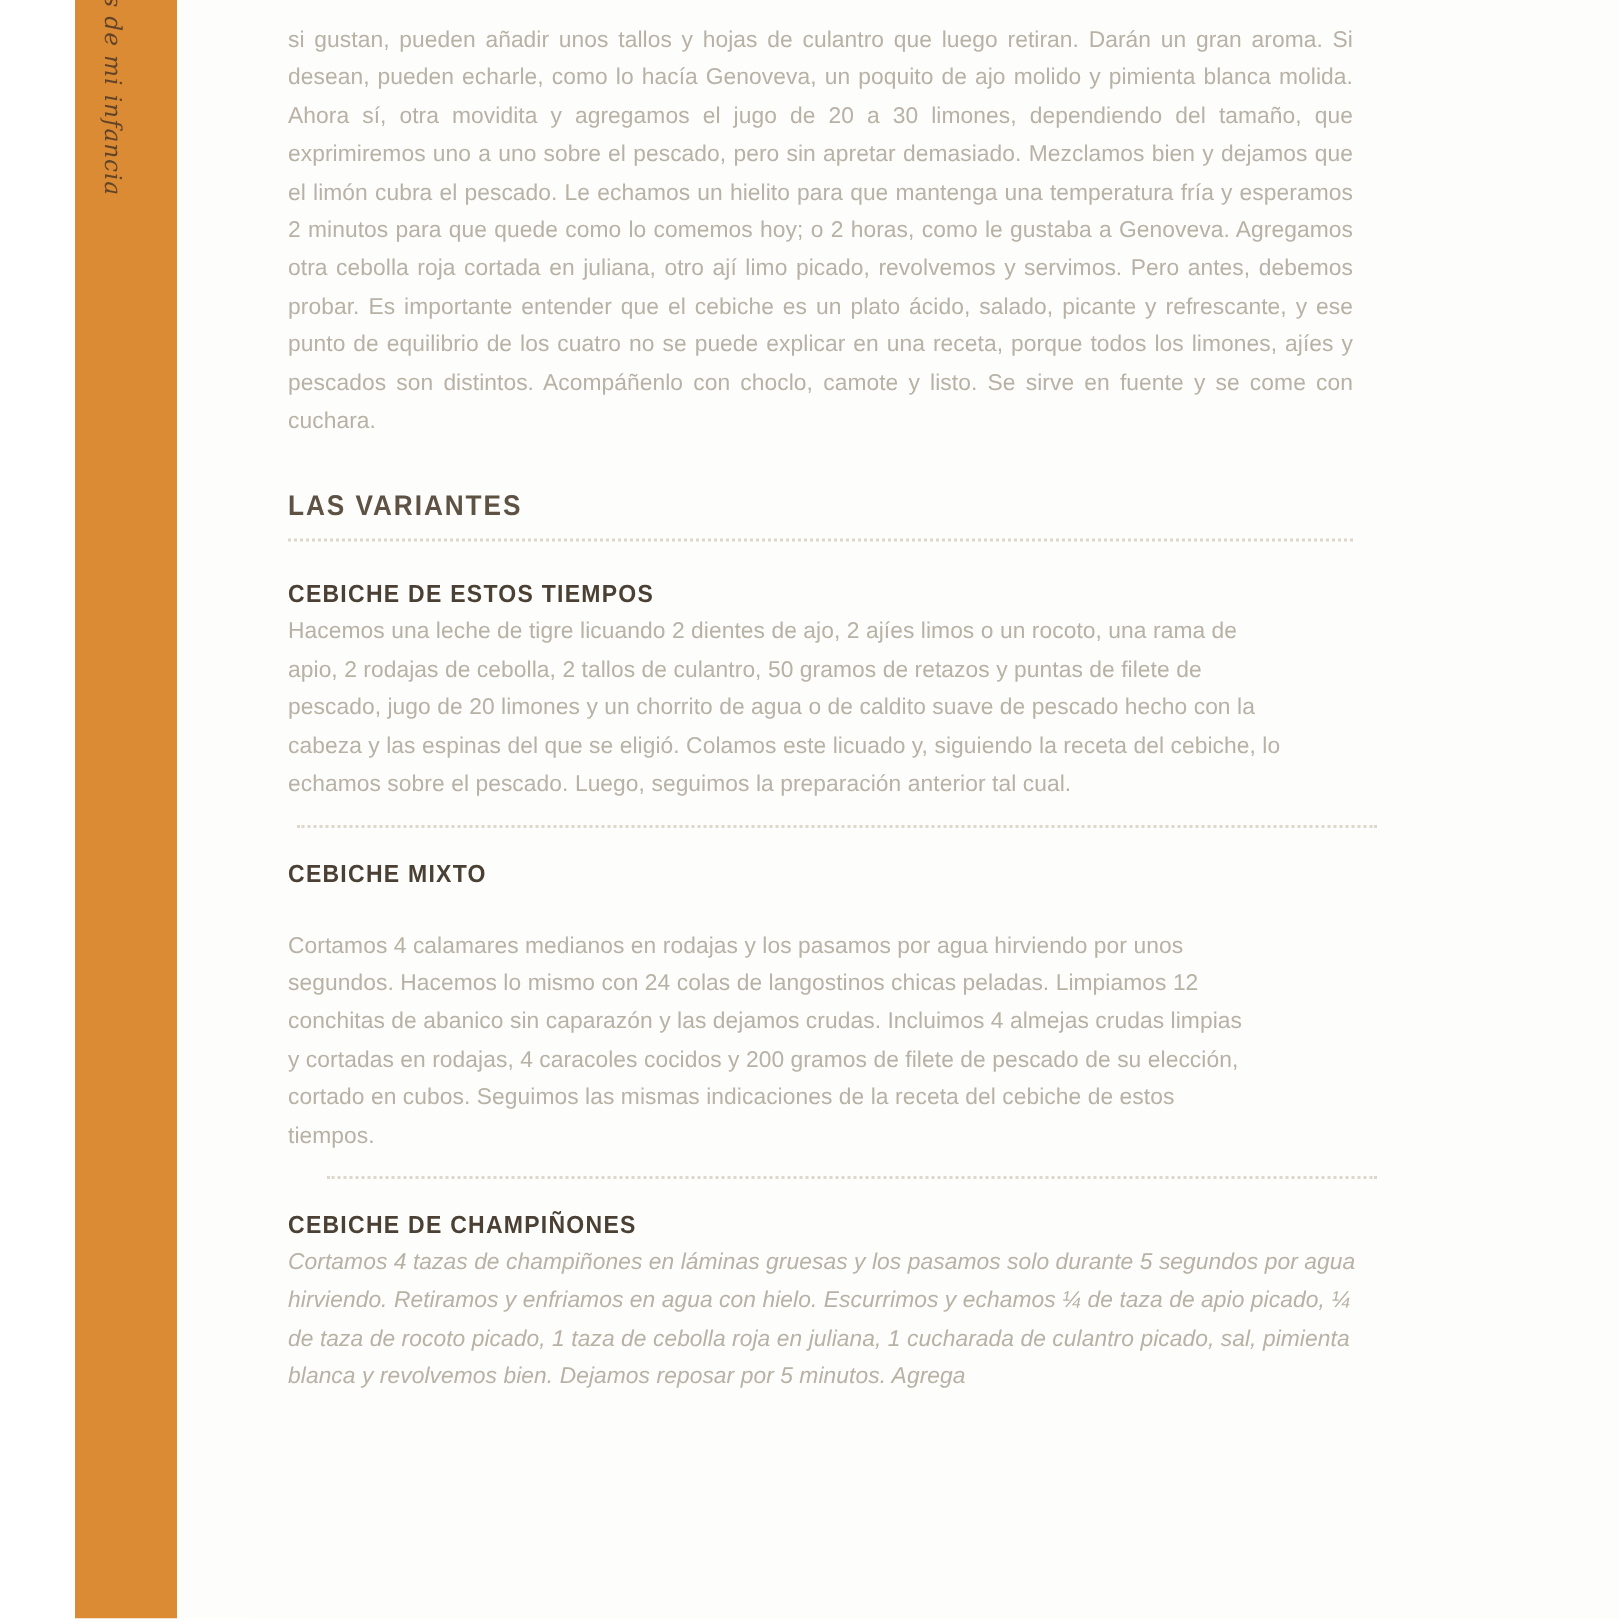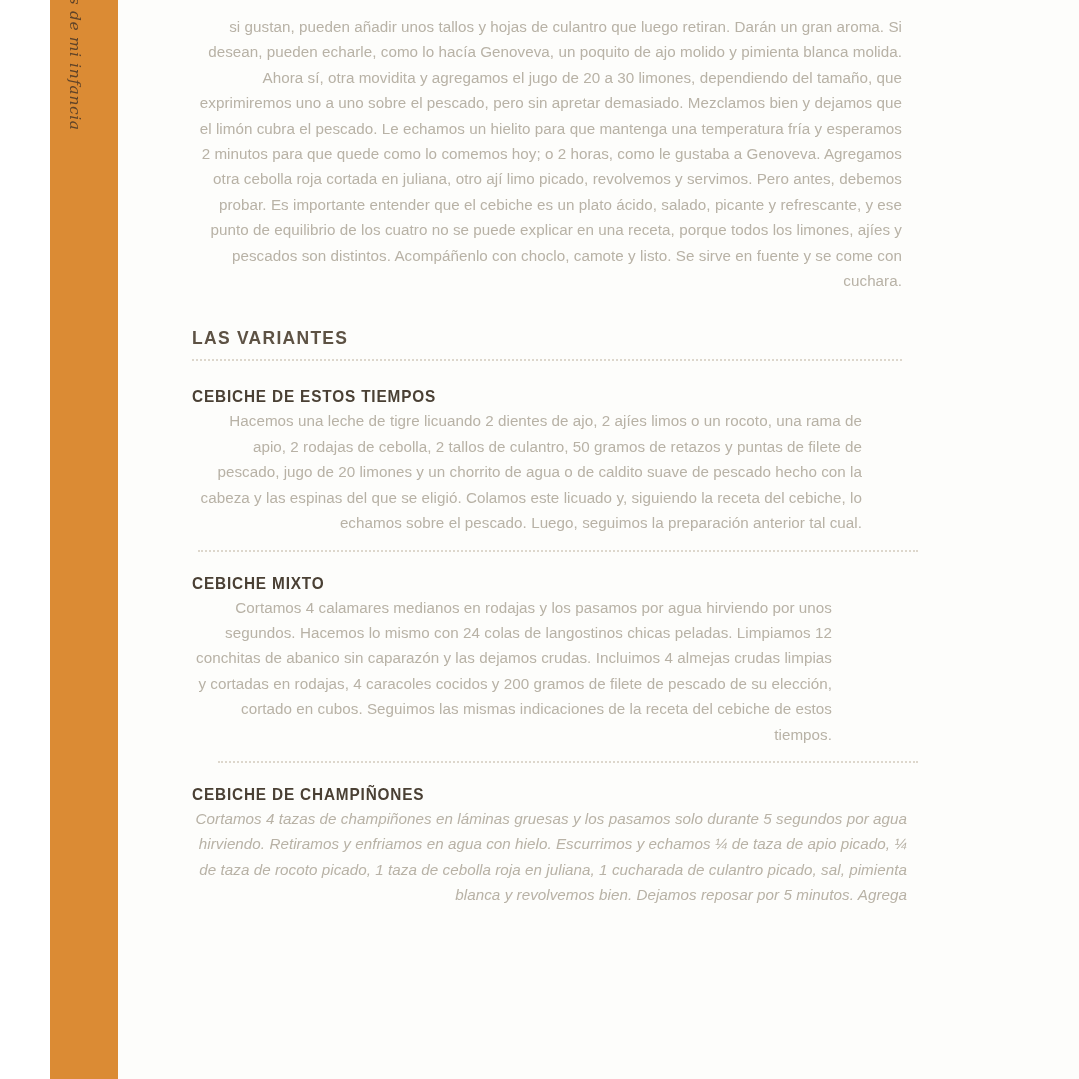--- a/index.html
+++ b/index.html
@@ -63,21 +63,20 @@
     width: 725px;
     height: 1079px;
   }
 
   p.body-para {
     margin: 0;
     color: #b8b2a6;
     font-size: 15.2px;
     line-height: 25.4px;
     letter-spacing: 0.05px;
-    text-align: right;
   }
 
   .intro {
     text-align: justify;
     padding-top: 14px;
     width: 710px;
     color: #b4ada0;
   }
 
   h2.section-title {
@@ -112,21 +111,21 @@
 
   .divider.d1 { margin: 10px 0 26px 0; width: 710px; }
   .divider.d2 { margin: 14px 0 22px 0; width: 720px; margin-left: 6px; }
   .divider.d3 { margin: 14px 0 22px 0; width: 700px; margin-left: 26px; }
 
   .recipe-body {
     width: 670px;
     color: #bdb6aa;
   }
 
-  .recipe-body.mixto { width: 640px; }
+  .recipe-body.mixto { width: 640px; margin-top: 23px; }
   .recipe-body.champ { width: 715px; font-style: italic; }
 
   .clip-bottom {
     position: absolute;
     left: 0;
     bottom: 0;
     width: 1079px;
     height: 2px;
     background: transparent;
   }

